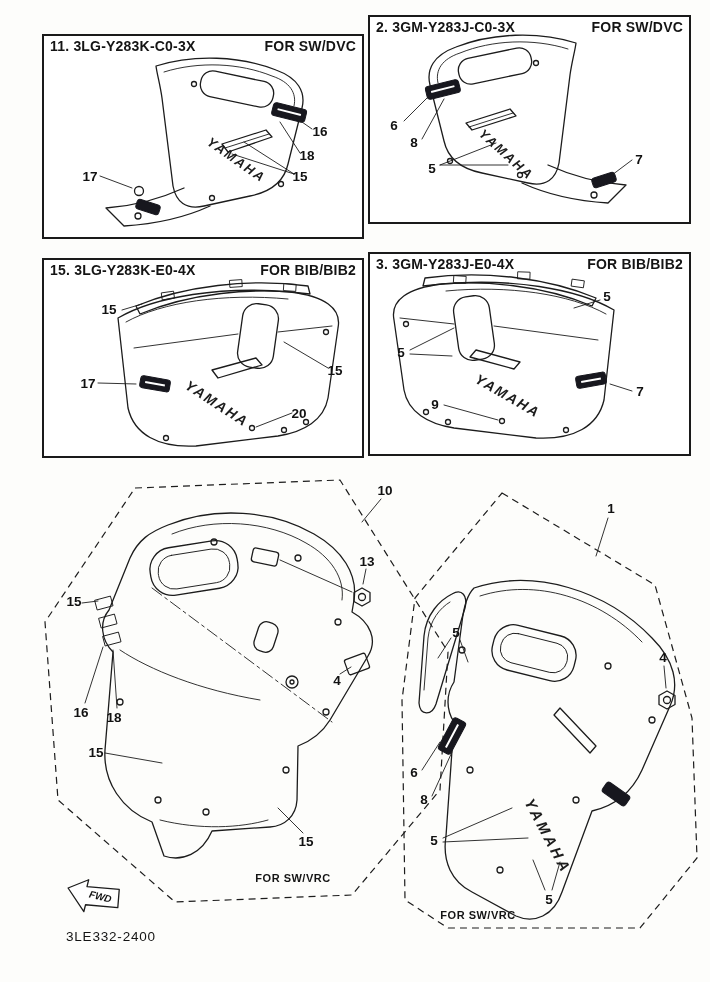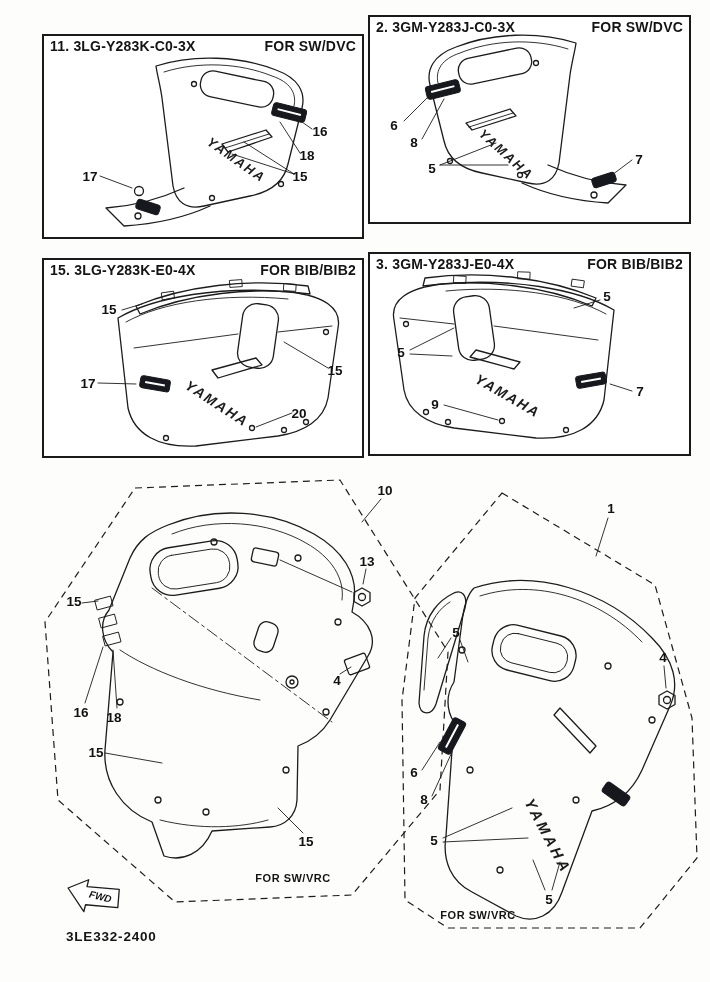--- a/index.html
+++ b/index.html
@@ -17,21 +17,21 @@
   .callout{
     position:absolute;z-index:4;transform:translate(-50%,-50%);
     font-size:13.5px;font-weight:bold;color:#111;
   }
   .group-label{
     position:absolute;z-index:4;transform:translate(-50%,-50%);
     font-size:11px;font-weight:bold;letter-spacing:.5px;white-space:nowrap;
   }
   .footer-code{
     position:absolute;left:66px;top:929px;z-index:4;
-    font-size:13.5px;font-weight:bold;letter-spacing:.8px;
+    font-size:13.5px;font-weight:normal;letter-spacing:.8px;
   }
   svg.draw{position:absolute;left:0;top:0;width:100%;height:100%;}
   svg.bottom{position:absolute;left:0;top:470px;width:710px;height:512px;}
   .ln{fill:none;stroke:#1c1c1c;stroke-width:1.3;stroke-linejoin:round;stroke-linecap:round;}
   .thin{stroke-width:.9;}
   .dash{fill:none;stroke:#1c1c1c;stroke-width:1.2;stroke-dasharray:7 5;}
   .dashdot{fill:none;stroke:#1c1c1c;stroke-width:.9;stroke-dasharray:12 4 3 4;}
   .dark{fill:#17171e;stroke:#17171e;}
   text.brand{
     font-family:"Liberation Sans",sans-serif;font-weight:bold;font-style:italic;

